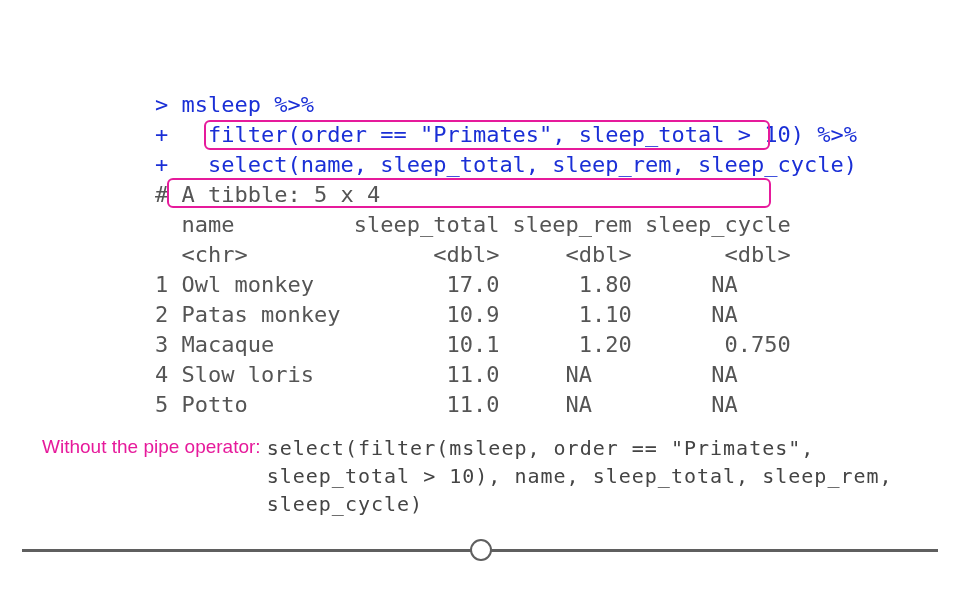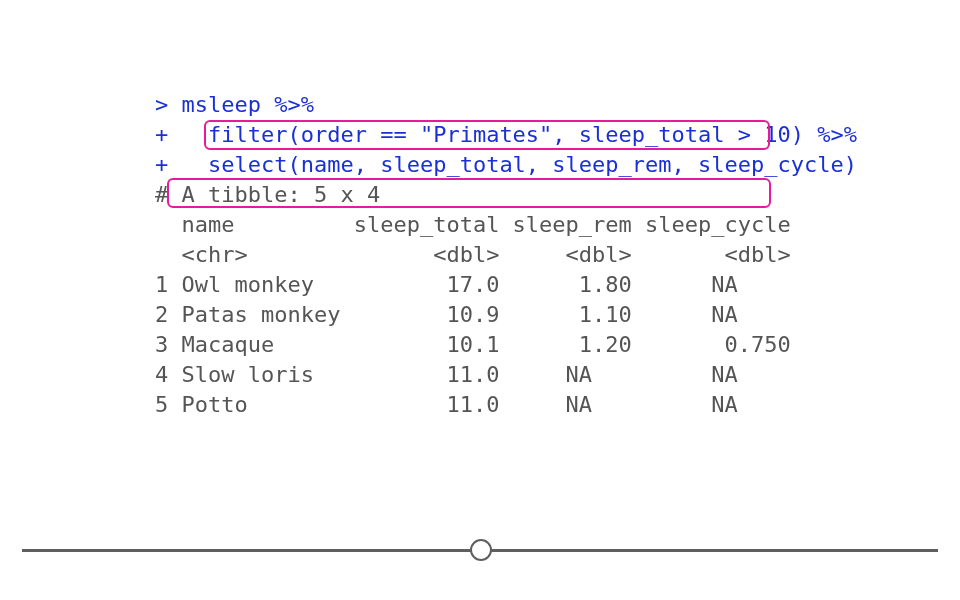--- a/index.html
+++ b/index.html
@@ -100,19 +100,24 @@
 <span class="gray">  &lt;chr&gt;              &lt;dbl&gt;     &lt;dbl&gt;       &lt;dbl&gt;</span>
 <span class="gray">1 Owl monkey          17.0      1.80      NA    </span>
 <span class="gray">2 Patas monkey        10.9      1.10      NA    </span>
 <span class="gray">3 Macaque             10.1      1.20       0.750</span>
 <span class="gray">4 Slow loris          11.0     NA         NA    </span>
 <span class="gray">5 Potto               11.0     NA         NA    </span></div>
 
   <div class="highlight-box-1"></div>
   <div class="highlight-box-2"></div>
 
+  <div class="note-block">
+    <span class="note-label">Without the pipe operator:</span><span class="note-code"><span>select(filter(msleep, order == "Primates",</span>
+<span>sleep_total &gt; 10), name, sleep_total, sleep_rem,</span>
+<span>sleep_cycle)</span></span>
+  </div>
 
   <div class="divider">
     <div class="divider-line"></div>
     <div class="divider-circle"></div>
   </div>
 
 </div>
 
 </body></html>

